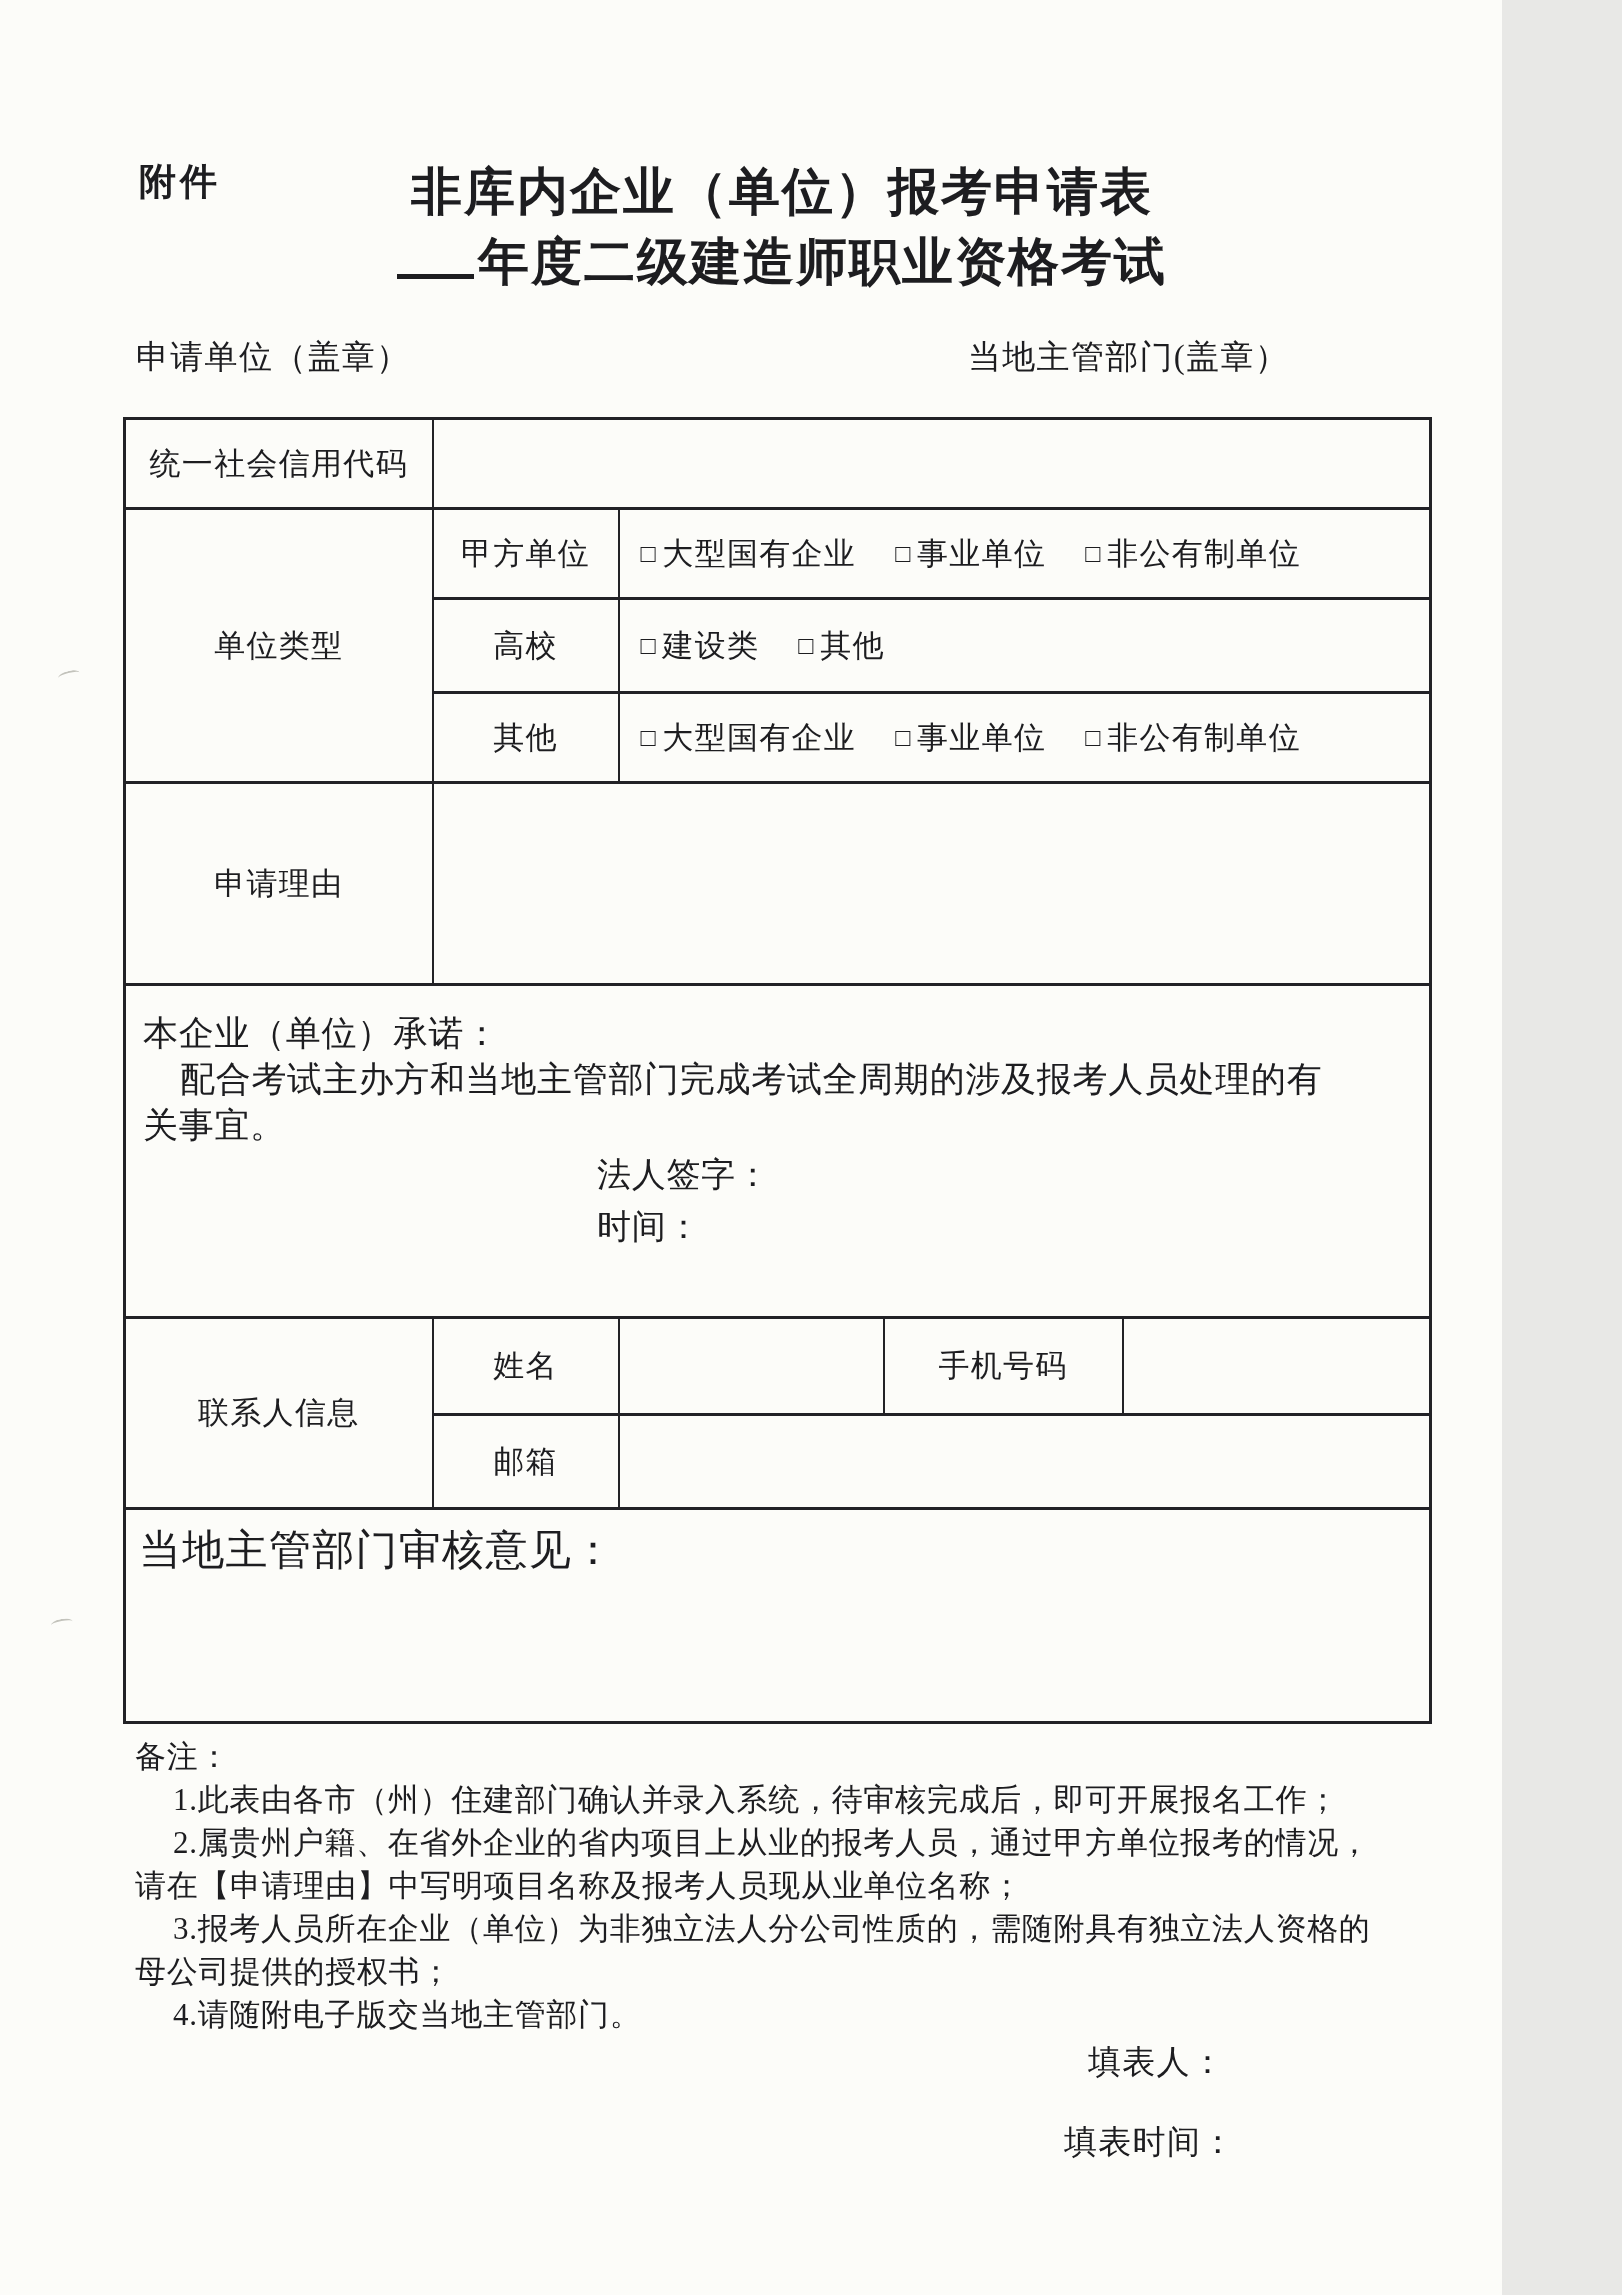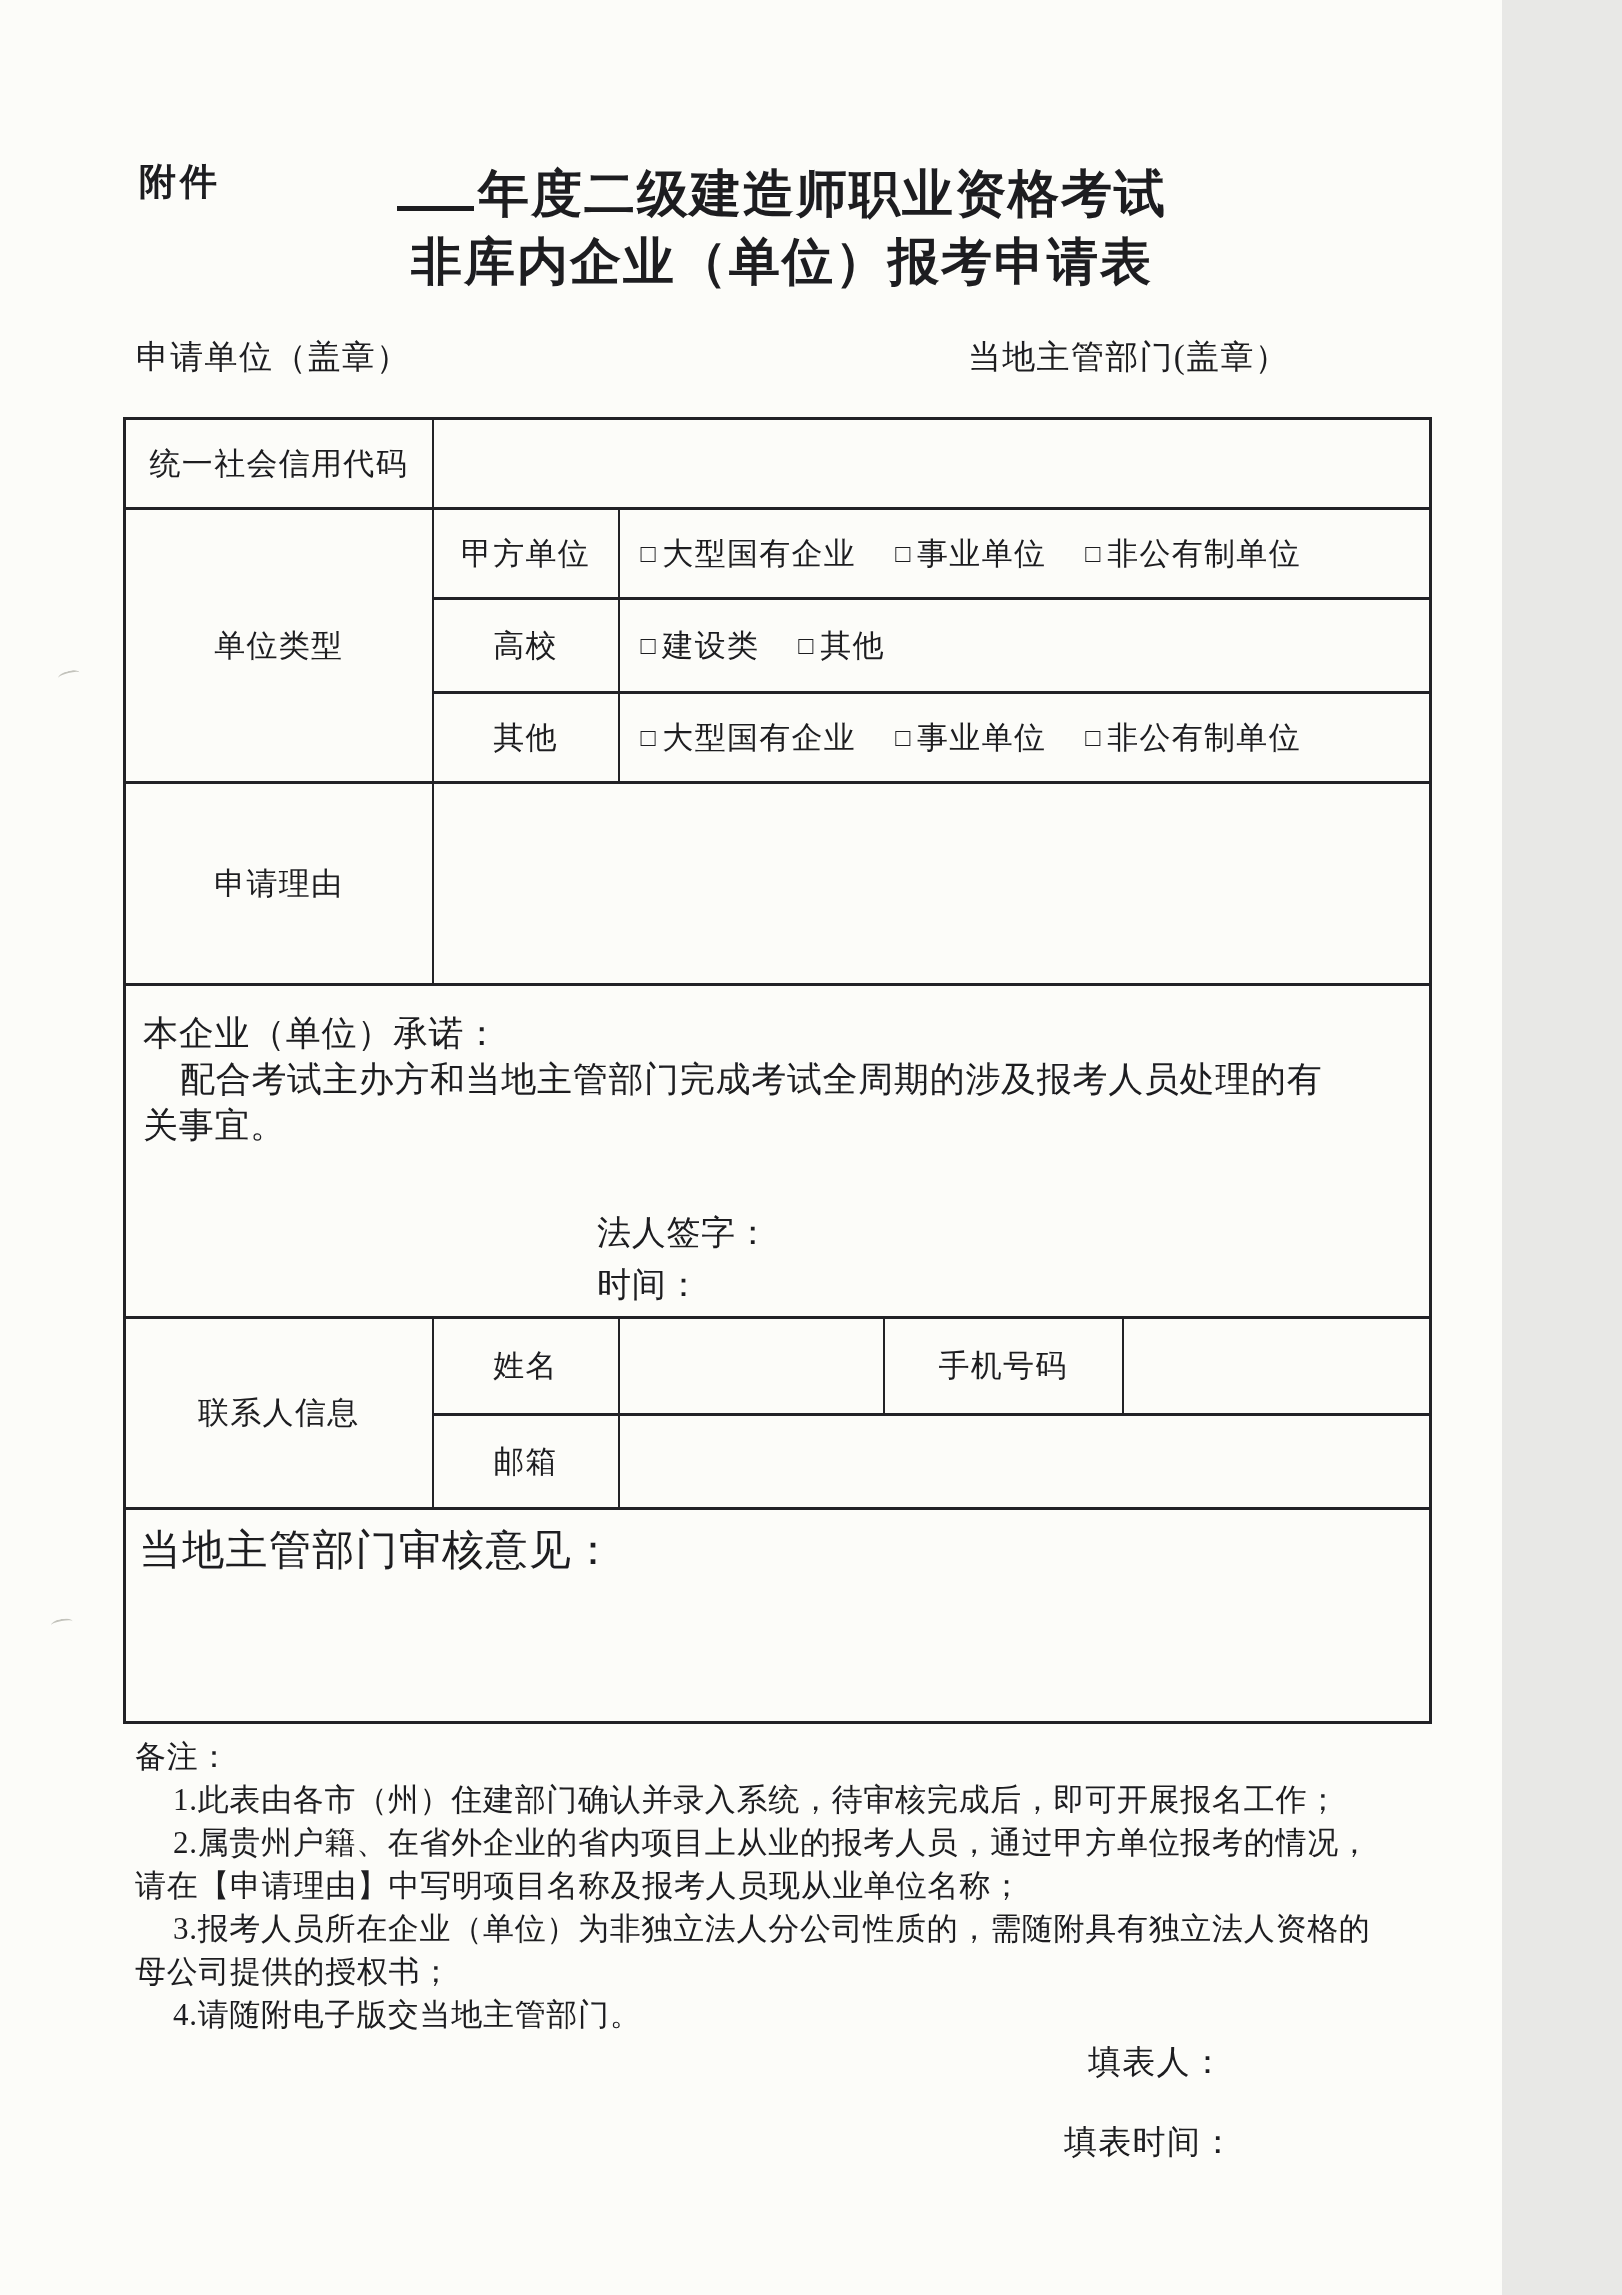--- a/index.html
+++ b/index.html
@@ -43,21 +43,21 @@
   td.opts{text-align:left;padding-left:21px;font-size:31px;white-space:nowrap;}
   .opt{margin-right:30px;white-space:nowrap;}
   .opt .box{margin-right:5.2px;font-size:0.82em;position:relative;top:-2px;}
   td.commit{
     text-align:left;vertical-align:top;
     padding:25px 19.6px 0 17px;font-size:35px;letter-spacing:0.7px;
   }
   .commit-heading{line-height:46px;}
   .commit-line{line-height:46px;}
   .commit-line.indent{text-indent:37px;}
-  .sign-block{margin-top:58px;margin-left:454px;font-size:34px;line-height:52px;}
+  .sign-block{margin-left:454px;font-size:34px;line-height:52px;}
   td.review{
     text-align:left;vertical-align:top;
     padding:12px 13px;font-size:42px;letter-spacing:1.3px;
   }
   .notes{
     position:absolute;left:135px;top:1735px;width:1309px;
     font-size:31px;line-height:43px;letter-spacing:0.7px;
   }
   .note-line.indent{text-indent:38px;}
   .footer-filler{position:absolute;left:1088px;top:2040px;font-size:33px;letter-spacing:1.3px;}
@@ -71,22 +71,22 @@
   .artifact.a2{left:51px;top:1619px;transform:rotate(-10deg);}
 </style>
 </head>
 <body>
 
 <div class="page">
 
   <div class="attachment">附件</div>
 
   <div class="title">
+    <div>非库内企业（单位）报考申请表</div>
     <div><span class="blank"></span><span>年度二级建造师职业资格考试</span></div>
-    <div>非库内企业（单位）报考申请表</div>
   </div>
 
   <div class="stamp-left">申请单位（盖章）</div>
   <div class="stamp-right">当地主管部门(盖章）</div>
 
   <table class="form-table">
     <colgroup>
       <col style="width:308px">
         <col style="width:186px">
         <col style="width:265px">

